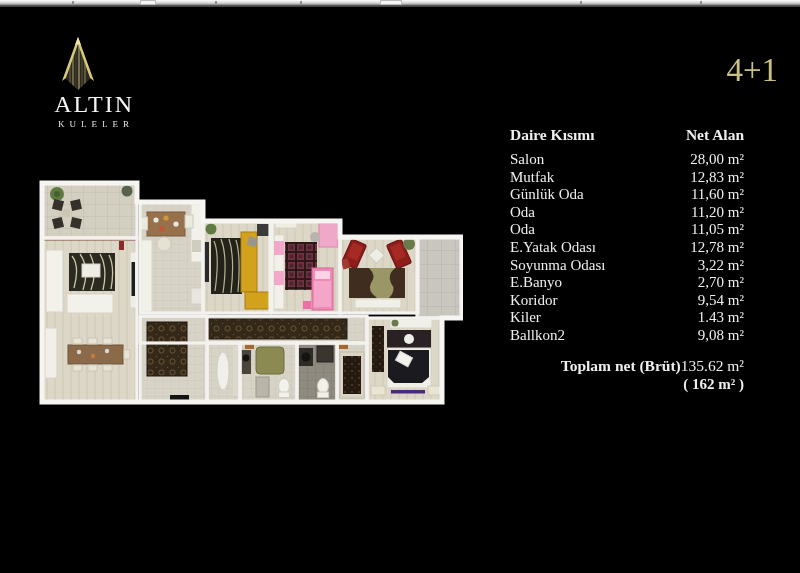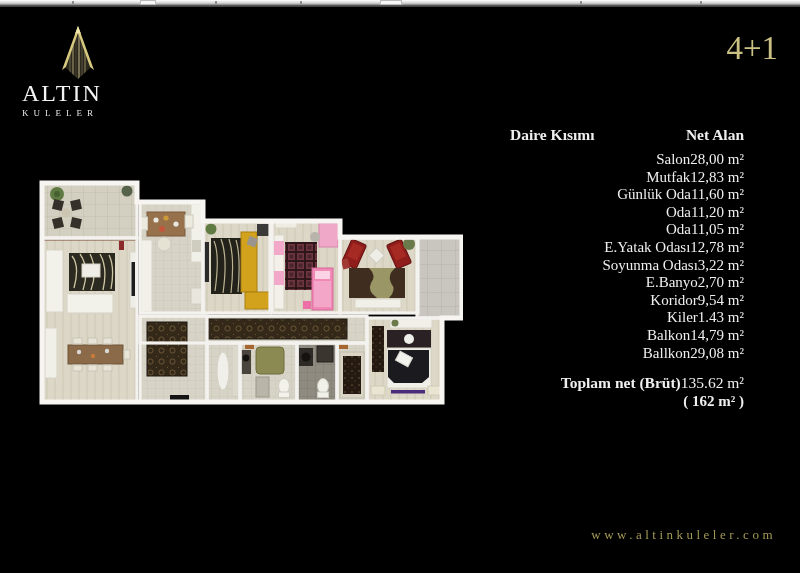--- a/index.html
+++ b/index.html
@@ -12,31 +12,31 @@
   body{background:#222;font-family:"Liberation Serif",serif;}
   .slide{position:relative;width:800px;height:573px;background:var(--bg);overflow:hidden;}
 
   
   .chrome{position:absolute;left:0;top:0;width:800px;height:7px;
     background:linear-gradient(#ffffff 0%,#d6d6d6 40%,#adadad 60%,#5a5a5a 75%,#3a3a3a 100%);}
   .chrome .tick{position:absolute;top:1px;width:2px;height:3px;background:#8d8d8d;}
   .chrome .box{position:absolute;top:0;height:5px;background:#f6f6f6;border:1px solid #bbb;}
 
   
-  .logo{position:absolute;left:22px;top:24px;width:112px;text-align:left;color:var(--text);}
+  .logo{position:absolute;left:22px;top:35px;width:112px;text-align:right;color:var(--text);}
   .logo-icon{display:block;margin:0 auto;}
   .logo-name{font-size:24px;letter-spacing:2px;line-height:26px;color:#f3f3f3;}
   .logo-sub{font-size:9px;letter-spacing:5px;margin-top:2px;color:#e6e6e6;}
 
-  .plan-type{position:absolute;right:22px;top:30px;font-size:33px;color:var(--gold);}
+  .plan-type{position:absolute;right:22px;top:52px;font-size:33px;color:var(--gold);}
 
   
   .area-table{position:absolute;left:510px;top:126px;width:234px;color:var(--text);}
   .t-head{display:flex;justify-content:space-between;font-weight:700;font-size:15.5px;margin-bottom:7px;}
-  .t-row{display:flex;justify-content:flex-end;font-size:15px;line-height:17.6px;}
+  .t-row{display:flex;justify-content:space-between;font-size:15px;line-height:17.6px;}
   .t-total{display:flex;justify-content:flex-end;font-size:15.5px;margin-top:12px;}
   .t-total .lbl{font-weight:700;}
   .t-gross{text-align:right;font-size:15px;margin-top:1px;font-weight:bold;}
 
   .website{position:absolute;right:24px;top:527px;font-size:13px;letter-spacing:3.5px;
     color:var(--url-gold);text-decoration:none;}
 
   .floorplan{position:absolute;left:35px;top:180px;}
 </style>
 </head>
@@ -360,32 +360,27 @@
     <span>Koridor</span>
     <span>9,54 m²</span>
   </div>
 
   <div class="t-row">
     <span>Kiler</span>
     <span>1.43 m²</span>
   </div>
 
 
-  <div class="t-row">
-    <span>Balkon1</span>
-    <span>4,79 m²</span>
-  </div>
 
   <div class="t-row">
     <span>Ballkon2</span>
     <span>9,08 m²</span>
   </div>
 </div>
     <div class="t-total">
       <span class="lbl">Toplam net (Brüt)</span>
       <span>135.62 m²</span>
     </div>
     <div class="t-gross">( 162 m² )</div>
   </div>
 
-  <a class="website" href="#">www.altinkuleler.com</a>
 
 </div>
 
 </body></html>

